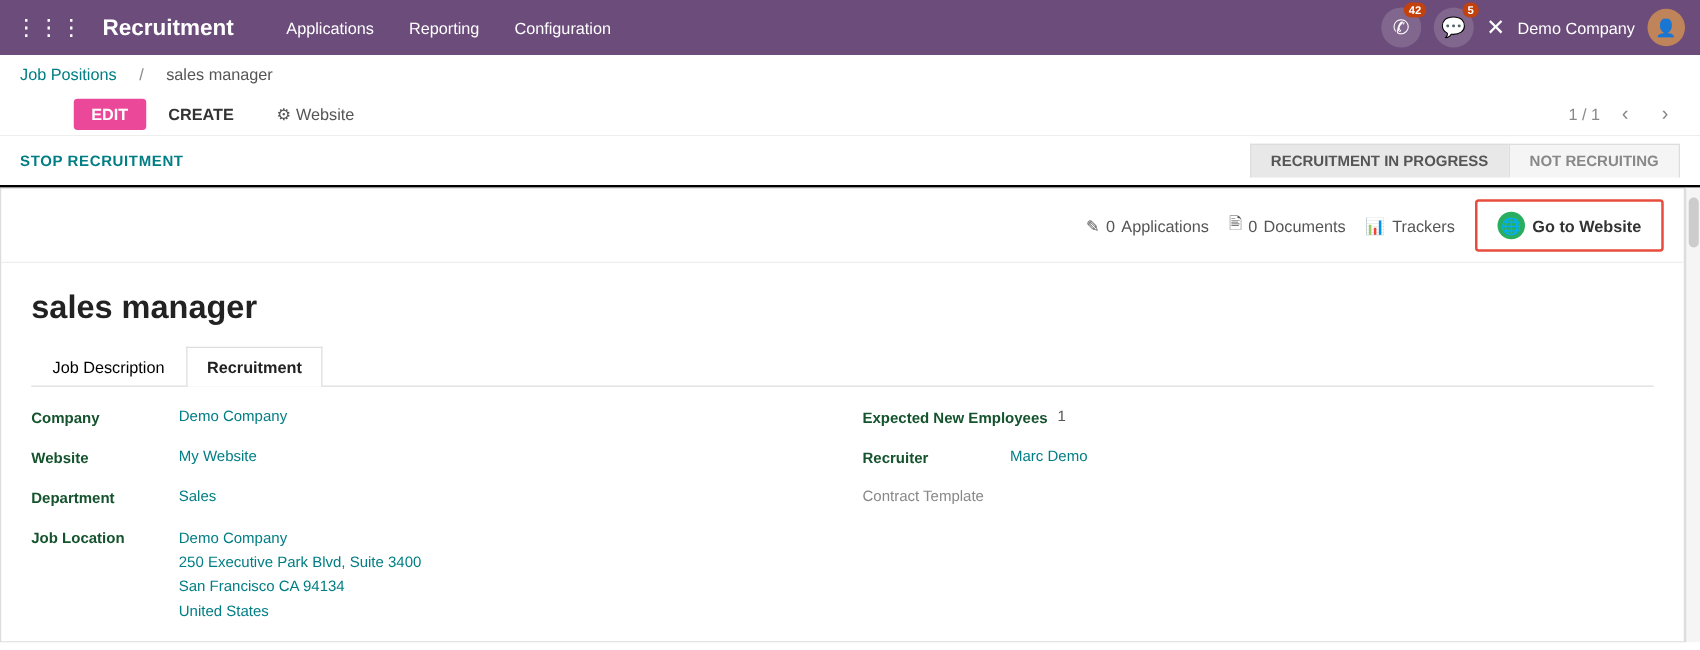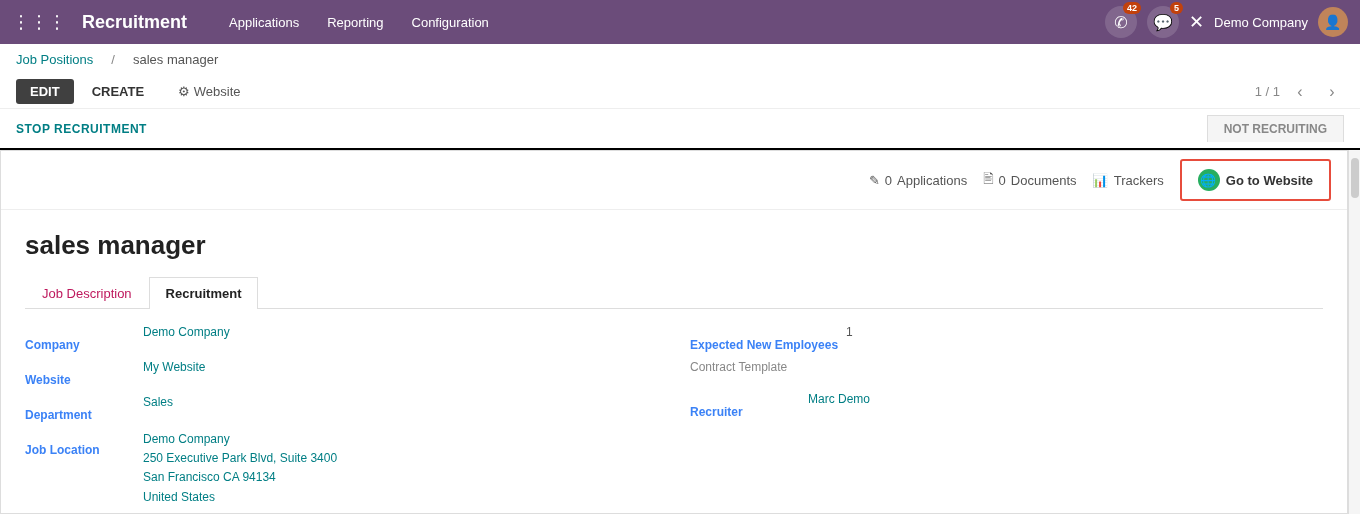--- a/index.html
+++ b/index.html
@@ -104,28 +104,29 @@
     
     .action-bar {
       padding: 4px 16px;
       display: flex;
       align-items: center;
       gap: 8px;
       border-bottom: 1px solid #eee;
       margin-bottom: 0;
     }
     .btn-edit {
-      background: #404040;
+      background: #ec4899;
       color: #fff;
       border: none;
       padding: 5px 14px;
       border-radius: 3px;
       cursor: pointer;
       font-size: 13px;
       font-weight: bold;
+      margin-left: 43px;
     }
     .btn-create {
       background: #fff;
       color: #333;
       border: none;
       padding: 5px 10px;
       border-radius: 3px;
       cursor: pointer;
       font-size: 13px;
       font-weight: bold;
@@ -268,21 +269,21 @@
     
     .tabs {
       display: flex;
       border-bottom: 1px solid #ddd;
       margin-bottom: 16px;
     }
     .tab {
       padding: 8px 16px;
       font-size: 13px;
       cursor: pointer;
-      color: #be185d;
+      color: #000000;
       border: 1px solid transparent;
       border-bottom: none;
       margin-bottom: -1px;
     }
     .tab.active {
       border-color: #ddd;
       border-bottom-color: #fff;
       background: #fff;
       font-weight: bold;
       color: #222;
@@ -300,25 +301,24 @@
       gap: 8px;
     }
     .form-field {
       display: flex;
       align-items: flex-start;
       gap: 8px;
       min-height: 24px;
     }
     .field-label {
       font-weight: bold;
-      color: #3b82f6;
+      color: #14532d;
       font-size: 12px;
       min-width: 110px;
       padding-top: 2px;
-      margin-top: 11px;
     }
     .field-value {
       color: #017e84;
       font-size: 12px;
       cursor: pointer;
     }
     .field-value.address {
       color: #017e84;
       line-height: 1.6;
     }
@@ -391,20 +391,21 @@
   <div class="action-bar-right">
     <span>1 / 1</span>
     <div class="nav-arrow">‹</div>
     <div class="nav-arrow">›</div>
   </div>
 </div>
 
 <div class="status-bar">
   <span class="stop-recruit-btn">STOP RECRUITMENT</span>
   <div class="status-bar-right">
+    <div class="status-tab active">RECRUITMENT IN PROGRESS</div>
     <div class="status-tab status-tab-right">NOT RECRUITING</div>
   </div>
 </div>
 
 <div class="main-content">
   <div class="content-panel">
 
     <div class="content-top-bar">
       <div class="content-btn">
         <span>✎</span>
@@ -459,26 +460,26 @@
             </div>
           </div>
         </div>
 
         <div class="form-section">
           <div class="form-field">
             <span class="field-label">Expected New Employees</span>
             <span class="field-value plain">1</span>
           </div>
           <div class="form-field">
-            <span class="field-label-light">Contract Template</span>
-          </div>
-          <div class="form-field">
             <span class="field-label">Recruiter</span>
             <span class="field-value">Marc Demo</span>
           </div>
+          <div class="form-field">
+            <span class="field-label-light">Contract Template</span>
+          </div>
         </div>
       </div>
     </div>
   </div>
   <div class="right-scrollbar">
     <div class="right-scrollbar-thumb"></div>
   </div>
 </div>
 
 </body></html>

